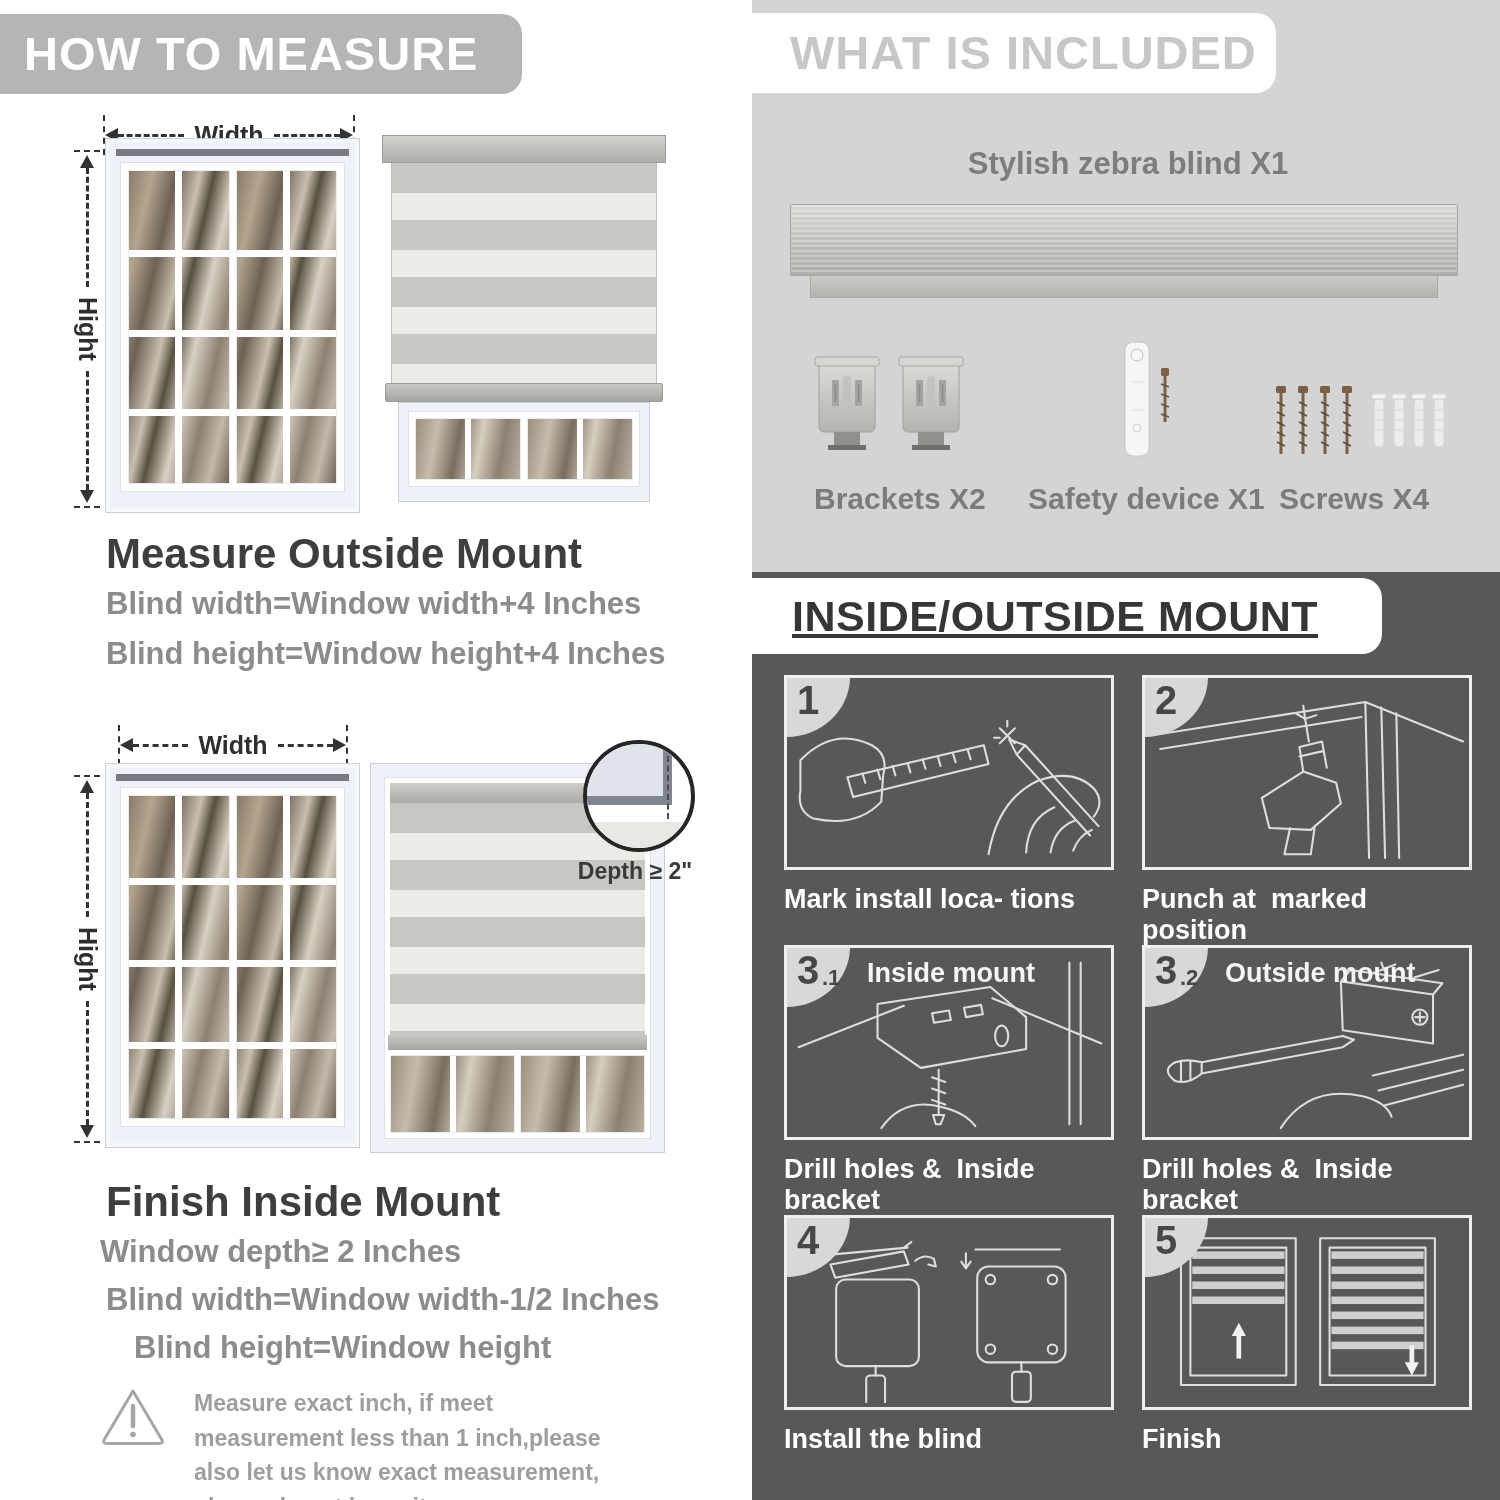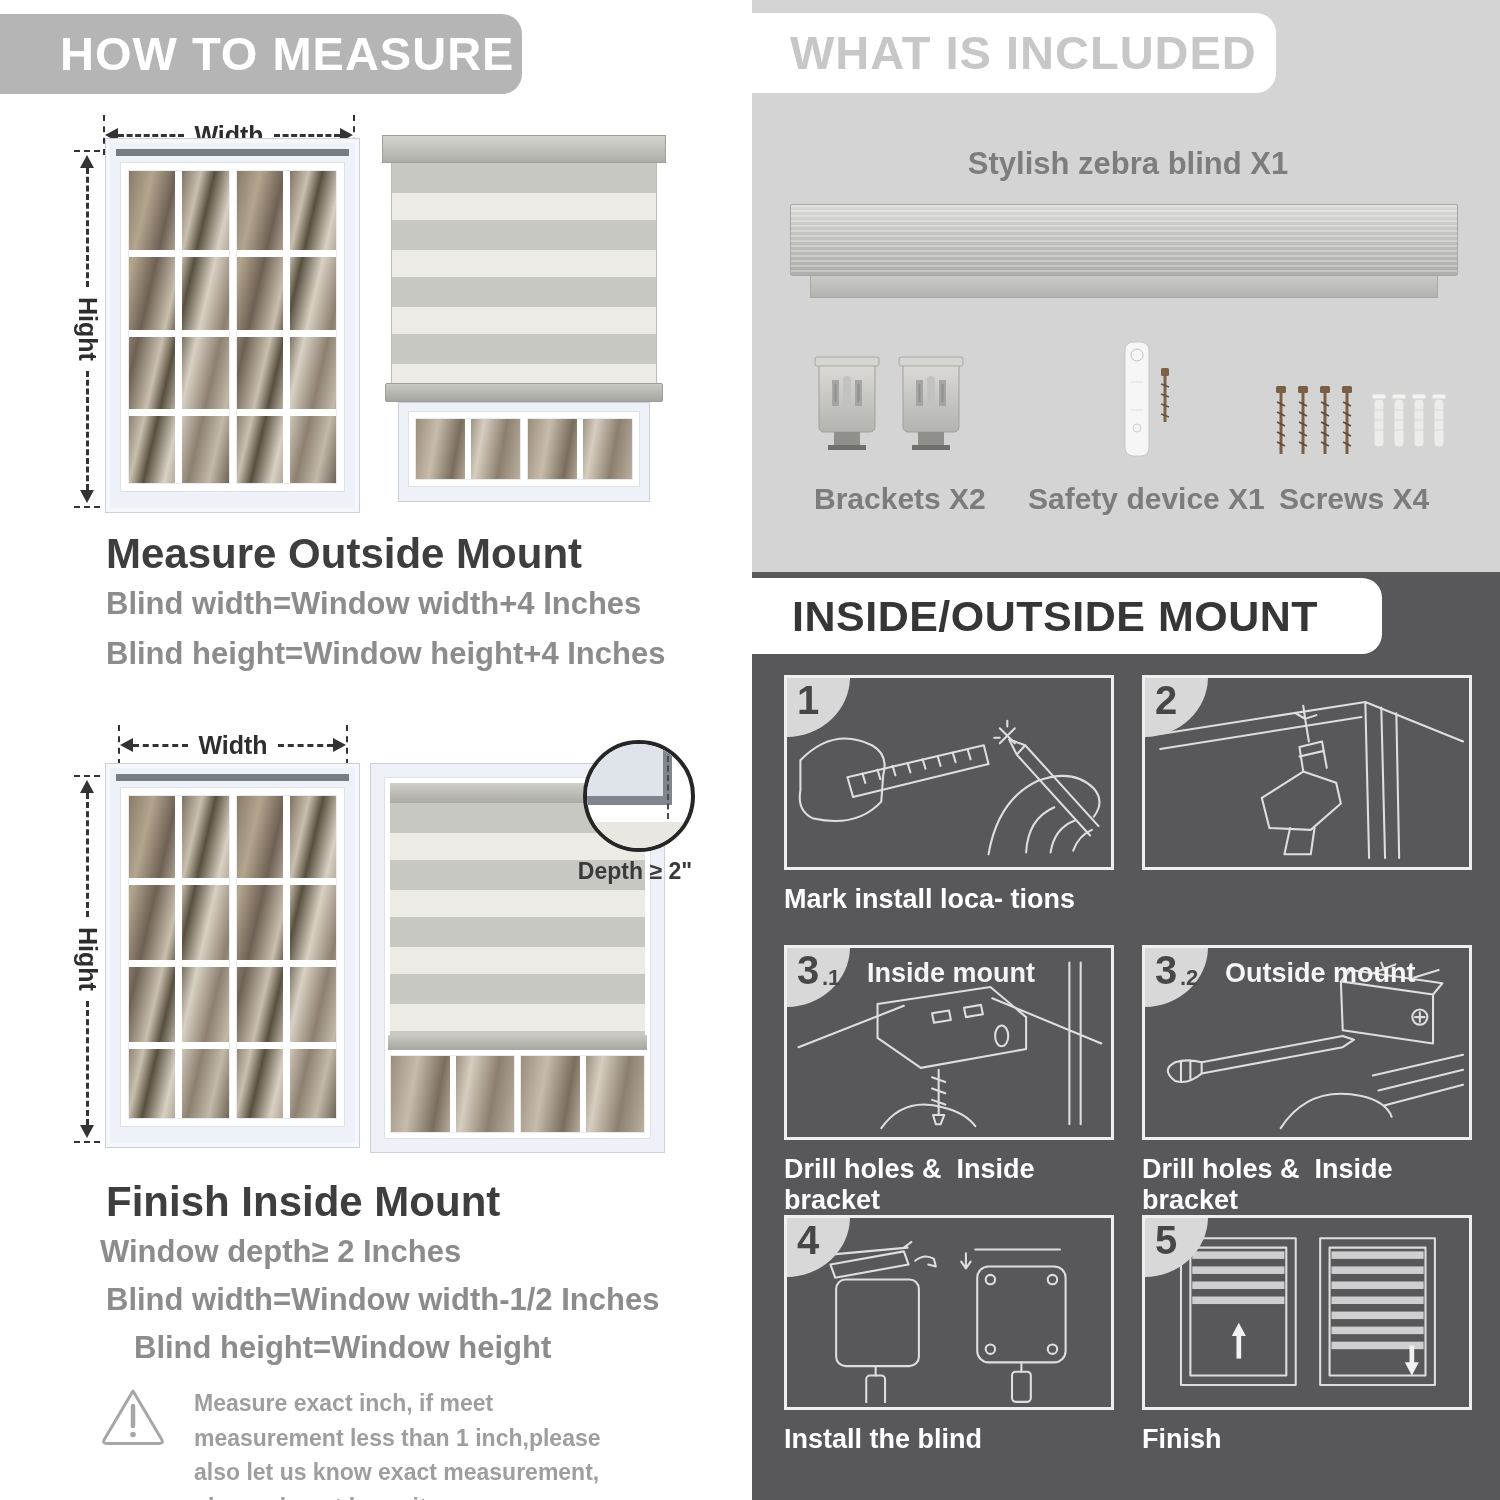--- a/index.html
+++ b/index.html
@@ -6,21 +6,21 @@
   .canvas{position:relative;width:1500px;height:1500px;background:#ffffff;overflow:hidden;
           font-family:"Liberation Sans",sans-serif;color:#3e3e3e;}
 
   
   .banner{position:absolute;left:0;box-sizing:border-box;border-radius:0 20px 20px 0;
           font-weight:bold;white-space:nowrap;}
 
   
   .left-panel{position:absolute;left:0;top:0;width:752px;height:1500px;background:#ffffff;}
   .lp-header{top:14px;width:522px;height:80px;background:#b5b5b5;color:#ffffff;
-             font-size:47px;line-height:80px;padding-left:60px;letter-spacing:1px;}
+             font-size:47px;line-height:80px;padding-left:24px;letter-spacing:1px;}
 
   
   .h-arrow{position:absolute;display:flex;align-items:center;height:34px;}
   .h-arrow .etick{width:0;height:40px;border-left:2px dashed #333;}
   .h-arrow .dash{flex:1;height:0;border-top:3px dashed #333;}
   .h-arrow .ah-l{width:0;height:0;border-top:7px solid transparent;border-bottom:7px solid transparent;border-right:13px solid #333;}
   .h-arrow .ah-r{width:0;height:0;border-top:7px solid transparent;border-bottom:7px solid transparent;border-left:13px solid #333;}
   .h-arrow .hlabel{font-weight:bold;font-size:25px;color:#2e2e2e;margin:0 10px;}
 
   .v-arrow{position:absolute;display:flex;flex-direction:column;align-items:center;width:30px;}
@@ -88,21 +88,21 @@
       background:repeating-linear-gradient(180deg,rgba(255,255,255,.28) 0 2px,rgba(255,255,255,0) 2px 5px),
                  linear-gradient(180deg,#d8d8d4,#bcbcb8 60%,#aeaeaa);box-sizing:border-box;}
   .big-cassette-lip{position:absolute;left:58px;top:276px;width:628px;height:22px;
       background:linear-gradient(180deg,#cacac6,#b2b2ae);border:1px solid #a9a9a5;border-top:none;box-sizing:border-box;}
   .hw{position:absolute;}
   .item-label{position:absolute;top:482px;font-weight:bold;font-size:30px;color:#7c7c7c;white-space:nowrap;}
 
   
   .right-bottom{position:absolute;left:752px;top:572px;width:748px;height:928px;background:#58585a;}
   .rb-header{top:6px;width:630px;height:76px;background:#ffffff;color:#363636;
-             font-size:43px;line-height:76px;padding-left:40px;letter-spacing:0.5px;}
+             font-size:43px;line-height:76px;padding-left:40px;letter-spacing:0.5px;text-decoration:underline;}
   .steps-grid{position:absolute;left:32px;top:103px;display:grid;grid-template-columns:330px 330px;
               column-gap:28px;grid-auto-rows:270px;}
   .step-box{position:relative;height:195px;border:3px solid #efefef;box-sizing:border-box;overflow:hidden;}
   .badge{position:absolute;left:-1px;top:-1px;width:64px;height:60px;background:#d8d8d8;
          border-radius:0 0 100% 0;z-index:2;}
   .badge .num{position:absolute;left:11px;top:1px;font-weight:bold;font-size:40px;color:#474747;}
   .badge .sub{position:absolute;left:36px;top:18px;font-weight:bold;font-size:22px;color:#474747;}
   .step-title{position:absolute;left:80px;top:10px;font-weight:bold;font-size:27px;color:#f5f5f5;z-index:2;white-space:pre-wrap;}
   .step-caption{margin-top:14px;font-weight:bold;font-size:27px;color:#ffffff;white-space:pre-wrap;}
   .art{position:absolute;inset:4px;width:calc(100% - 8px);height:calc(100% - 8px);}
@@ -353,20 +353,21 @@
           </div>
           <svg class="art" viewBox="0 0 336 182">
             <path d="M12 50 L230 16 M230 16 L334 58 M230 16 L234 182 M247 22 L251 182 M263 28 L266 182 M12 66 L226 32"></path>
             <path d="M120 118 L164 90 L199 102 L204 124 L172 152 L128 150 Z"></path>
             <path d="M164 90 L160 64 L184 58 L189 86 M160 74 L186 68"></path>
             <path d="M170 58 L166 34"></path>
             <path d="M150 150 L144 178 L172 178 L176 150"></path>
             <path d="M166 34 l-10 -6 M166 34 l12 -4 M166 34 l-2 -14"></path>
           </svg>
         </div>
+        <div class="step-caption">Punch at  marked position</div>
       </div>
 
       <div class="step">
         <div class="step-box">
           <div class="badge">
             <span class="num">3</span>
             <span class="sub">.1</span>
           </div>
           <div class="step-title">Inside mount</div>
           <svg class="art" viewBox="0 0 336 182">

